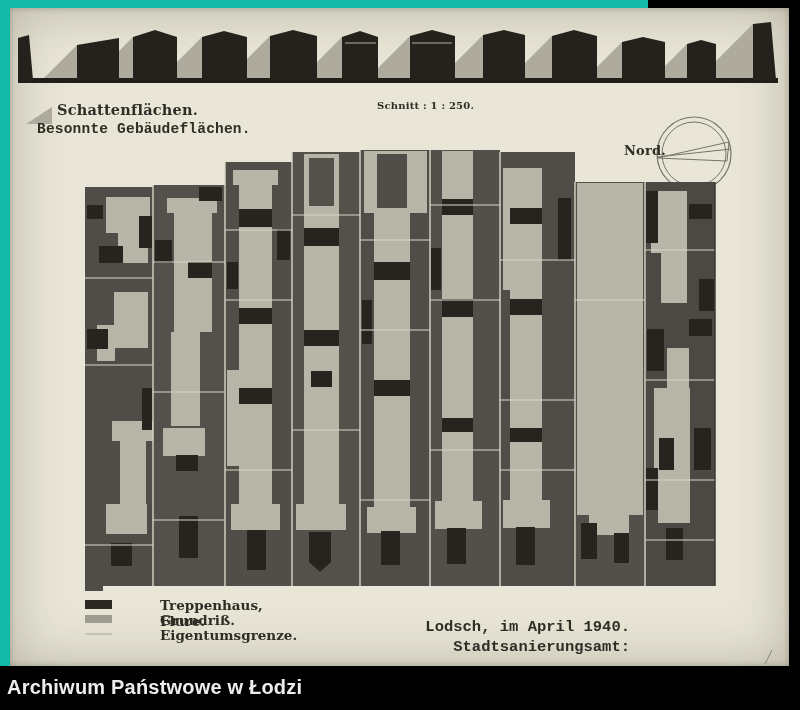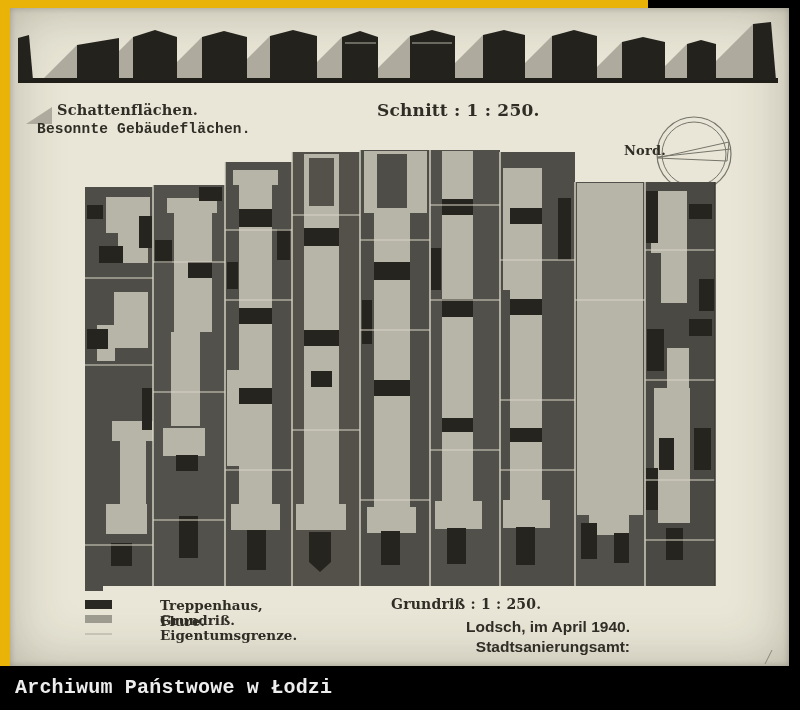--- a/index.html
+++ b/index.html
@@ -1,33 +1,33 @@
 <!DOCTYPE html>
 <html><head>
 <meta charset="utf-8">
 <style>
   html,body{margin:0;padding:0;background:#000;width:800px;height:710px;overflow:hidden;}
-  .stage{position:absolute;left:0;top:0;width:648px;height:710px;background:#eab308;}
+  .stage{position:absolute;left:0;top:0;width:648px;height:710px;background:#14b8a6;}
   .paper{position:absolute;left:10px;top:8px;width:779px;height:658px;background:#e9e6d7;
          box-shadow:inset 0 0 55px rgba(60,55,35,.28), inset 0 0 6px rgba(0,0,0,.25);}
   #drawing{position:absolute;left:0;top:0;}
   .lbl{position:absolute;font-family:"DejaVu Serif", serif;font-weight:700;color:#2f2d26;
        letter-spacing:.2px;white-space:nowrap;}
   .l-shadow{left:57px;top:101px;font-size:14.5px;}
   .l-sunlit{left:37px;top:121px;font-size:14.5px;font-family:Liberation Mono, monospace;}
-  .l-schnitt{left:377px;top:100px;font-size:17px;}
+  .l-schnitt{left:377px;top:100px;font-size:10px;}
   .l-nord{left:624px;top:143px;font-size:13px;}
   .l-grund{left:391px;top:596px;font-size:14px;}
   .bleg-row{position:absolute;font-family:"DejaVu Serif", serif;font-weight:700;color:#2f2d26;font-size:13.5px;}
   .bleg-text{position:absolute;left:116px;top:-3px;margin-left:44px;}
   .sw{position:absolute;left:85px;width:27px;}
-  .footer-block{position:absolute;right:18px;top:617px;text-align:right;font-family:Liberation Sans, sans-serif;
+  .footer-block{position:absolute;right:18px;top:617px;text-align:right;font-family:Liberation Mono, monospace;
                 font-weight:700;color:#2f2d26;font-size:15.5px;line-height:20px;}
   .archive-bar{position:absolute;left:0;top:666px;width:800px;height:44px;background:#000;}
-  .archive-bar span{position:absolute;left:15px;top:10px;color:#ededed;font-family:Liberation Mono, monospace;
+  .archive-bar span{position:absolute;left:7px;top:10px;color:#ededed;font-family:Liberation Sans, sans-serif;
                     font-weight:700;font-size:20px;letter-spacing:.2px;}
 </style>
 </head>
 <body>
 
 <div class="stage">
   <div class="paper"></div>
 
   <svg id="drawing" width="800" height="710" viewBox="0 0 800 710">
       <polygon points="42,80 77,80 77,45" fill="#aeab9e"></polygon>
@@ -185,21 +185,20 @@
       <line x1="645" y1="480" x2="715" y2="480" fill="none" stroke="#d9d6c7" stroke-width="1.2"></line>
       <line x1="645" y1="540" x2="715" y2="540" fill="none" stroke="#d9d6c7" stroke-width="1.2"></line>
       <line x1="715" y1="182" x2="715" y2="586" fill="none" stroke="#3c3a34" stroke-width="1.5"></line>
       <line x1="772" y1="650" x2="765" y2="664" fill="none" stroke="#8a877a" stroke-width="1"></line>
     </svg>
 
   <div class="lbl l-shadow">Schattenflächen.</div>
   <div class="lbl l-sunlit">Besonnte Gebäudeflächen.</div>
   <div class="lbl l-schnitt">Schnitt : 1 : 250.</div>
   <div class="lbl l-nord">Nord.</div>
-  <div class="lbl l-grund">Grundriß : 1 : 250.</div>
 
   <div class="bleg-row" style="top:600px;">
     <div class="sw" style="top:0;height:9px;background:#2a2823;"></div>
     <span class="bleg-text">Treppenhaus, Flure.</span>
   </div>
   <div class="bleg-row" style="top:615px;">
     <div class="sw" style="top:0;height:8px;background:#9d9b90;"></div>
     <span class="bleg-text">Grundriß.</span>
   </div>
   <div class="bleg-row" style="top:630px;">

